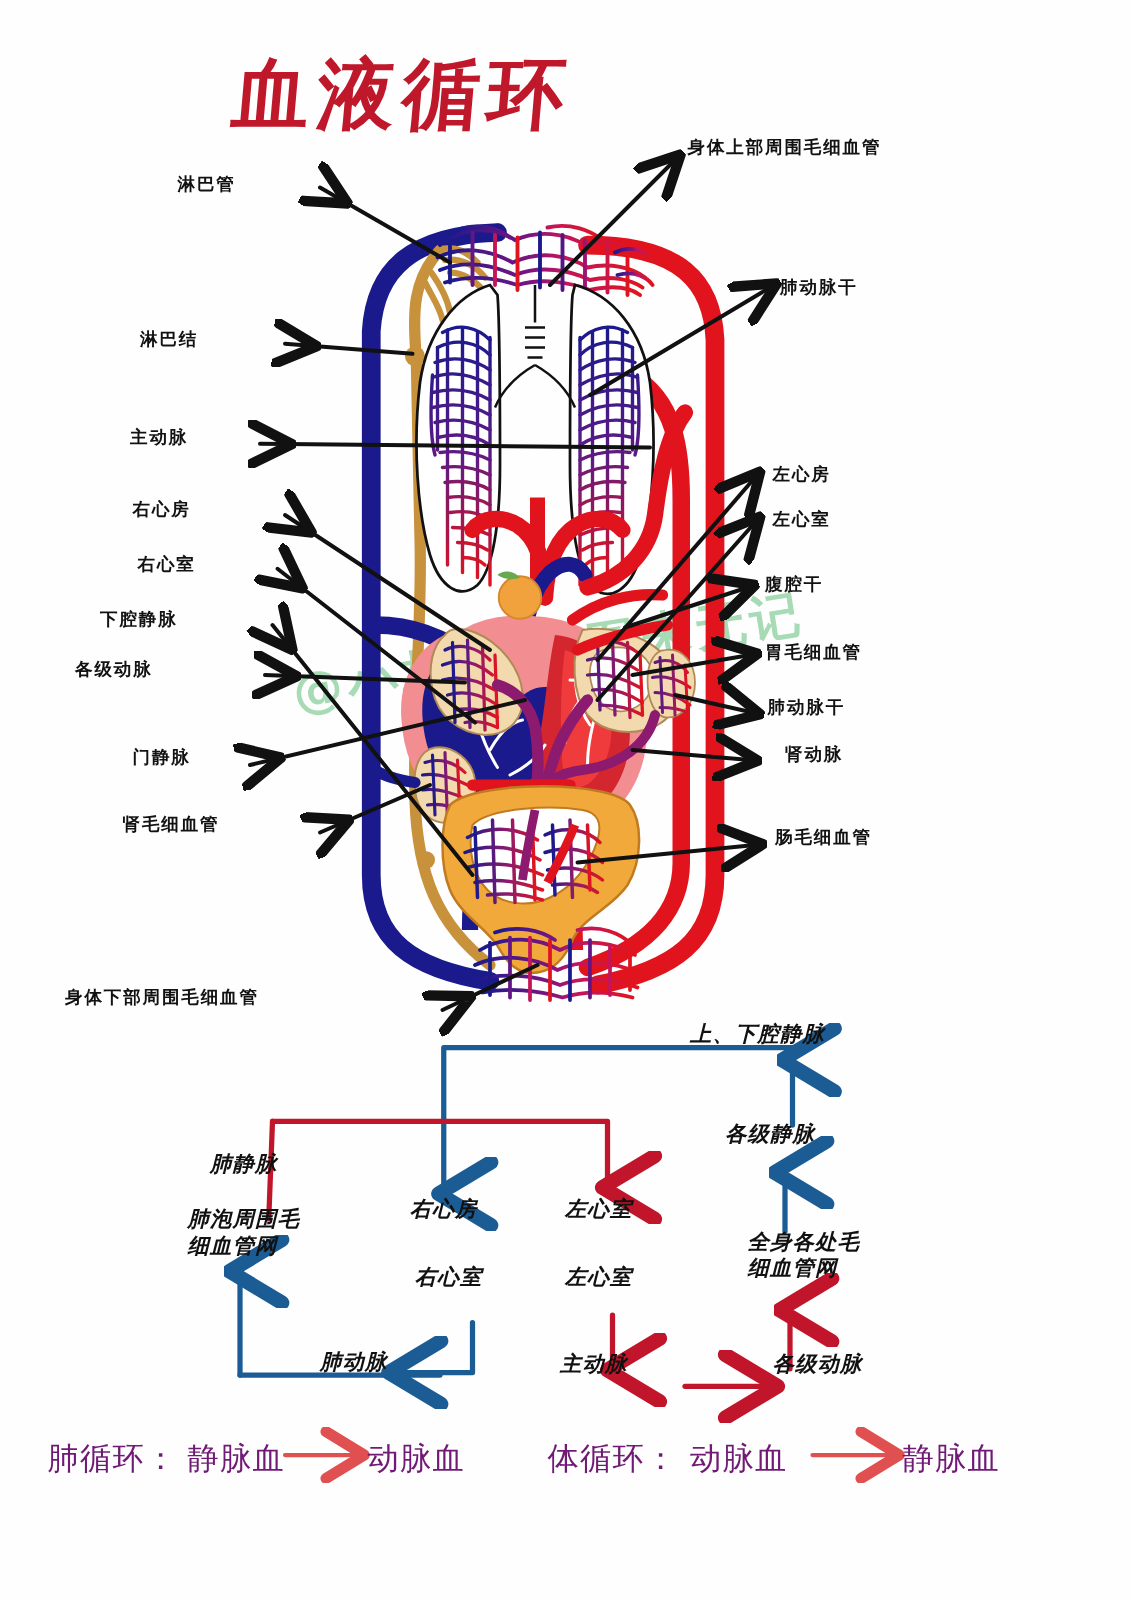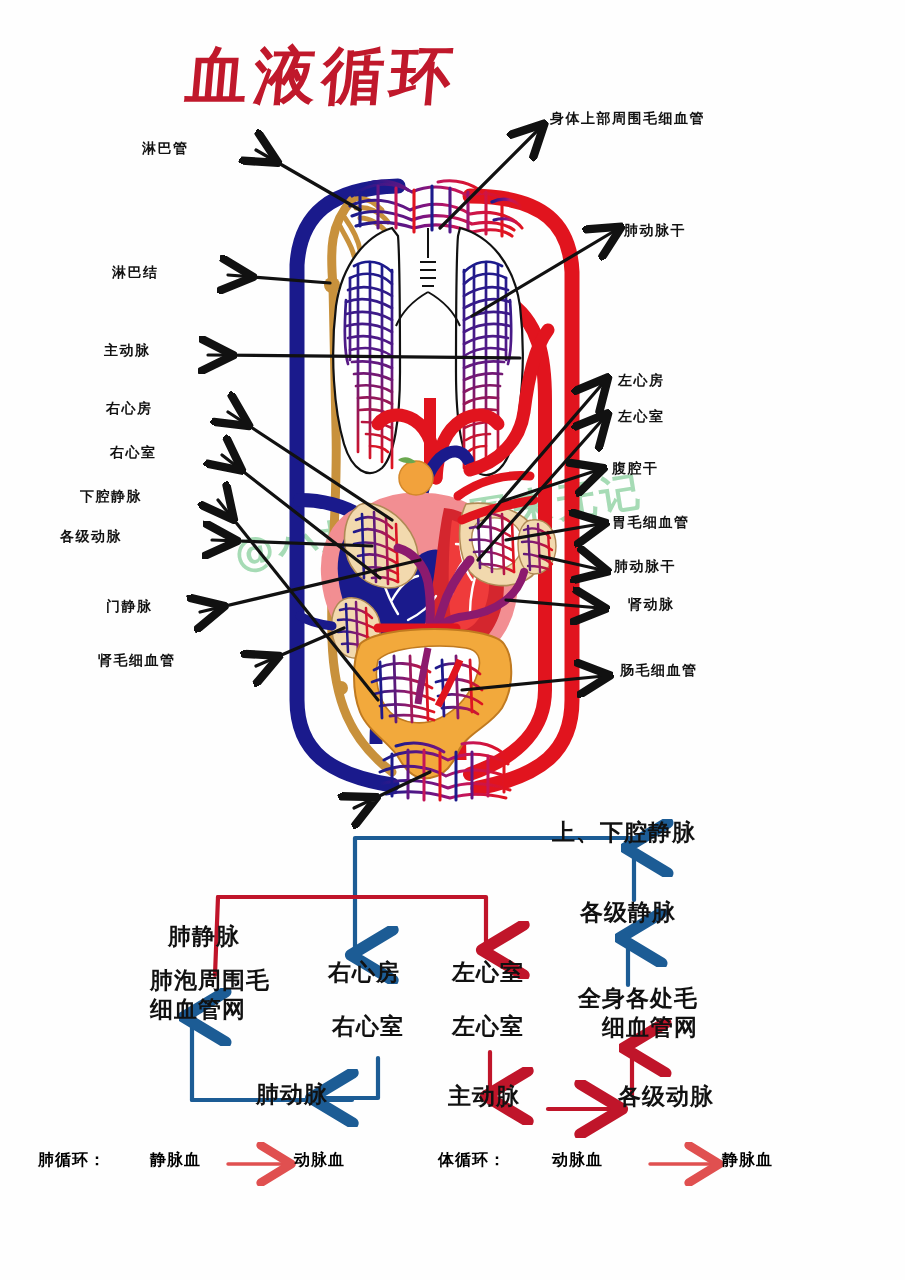--- a/index.html
+++ b/index.html
@@ -30,26 +30,26 @@
     left:186px;top:34px;
     font-size:62px;
     font-weight:700;
     color:#c0182b;
     letter-spacing:6px;
     font-family:"DejaVu Sans","Liberation Sans",sans-serif;
     transform:skewX(-5deg);
   }
   .flowlbl{
     position:absolute;
-    font-size:23px;font-weight:700;color:#111;
-    letter-spacing:1px;line-height:1.25;white-space:nowrap;
+    font-size:17px;font-weight:700;color:#111;
+    letter-spacing:1px;line-height:1.25;white-space:nowrap;font-style:italic;
   }
   .legend{
     position:absolute;
-    font-size:16px;font-weight:700;color:#000000;letter-spacing:1px;white-space:nowrap;
+    font-size:25px;font-weight:400;color:#701a75;letter-spacing:1px;white-space:nowrap;
   }
   .watermark{
     position:absolute;
     color:#5fbf7a;opacity:.55;font-size:40px;font-weight:700;
     letter-spacing:4px;transform:rotate(-9deg);pointer-events:none;
     white-space:nowrap;
   }
 </style>
 </head>
 <body>
@@ -314,20 +314,21 @@
 
   <div class="lbl l" style="left:142px;top:140px;text-align:center;">淋巴管</div>
   <div class="lbl l" style="left:112px;top:264px;text-align:center;">淋巴结</div>
   <div class="lbl l" style="left:104px;top:342px;">主动脉</div>
   <div class="lbl l" style="left:106px;top:400px;">右心房</div>
   <div class="lbl l" style="left:110px;top:444px;">右心室</div>
   <div class="lbl l" style="left:80px;top:488px;">下腔静脉</div>
   <div class="lbl l" style="left:60px;top:528px;">各级动脉</div>
   <div class="lbl l" style="left:106px;top:598px;">门静脉</div>
   <div class="lbl l" style="left:98px;top:652px;">肾毛细血管</div>
+  <div class="lbl l" style="left:52px;top:790px;">身体下部周围毛细血管</div>
 
   <div class="lbl r" style="left:550px;top:110px;">身体上部周围毛细血管</div>
   <div class="lbl r" style="left:624px;top:222px;">肺动脉干</div>
   <div class="lbl r" style="left:618px;top:372px;">左心房</div>
   <div class="lbl r" style="left:618px;top:408px;">左心室</div>
   <div class="lbl r" style="left:612px;top:460px;">腹腔干</div>
   <div class="lbl r" style="left:612px;top:514px;">胃毛细血管</div>
   <div class="lbl r" style="left:614px;top:558px;">肺动脉干</div>
   <div class="lbl r" style="left:628px;top:596px;">肾动脉</div>
   <div class="lbl r" style="left:620px;top:662px;">肠毛细血管</div>
@@ -383,21 +384,21 @@
   <div class="flowlbl" style="left:168px;top:922px;">肺静脉</div>
   <div class="flowlbl" style="left:150px;top:966px;white-space:pre;">肺泡周围毛
 细血管网</div>
   <div class="flowlbl" style="left:328px;top:958px;">右心房</div>
   <div class="flowlbl" style="left:332px;top:1012px;">右心室</div>
   <div class="flowlbl" style="left:452px;top:958px;">左心室</div>
   <div class="flowlbl" style="left:452px;top:1012px;">左心室</div>
   <div class="flowlbl" style="left:256px;top:1080px;">肺动脉</div>
   <div class="flowlbl" style="left:448px;top:1082px;">主动脉</div>
   <div class="flowlbl" style="left:580px;top:898px;">各级静脉</div>
-  <div class="flowlbl" style="left:578px;top:984px;white-space:pre;text-align:right;">全身各处毛
+  <div class="flowlbl" style="left:598px;top:984px;white-space:pre;">全身各处毛
 细血管网</div>
   <div class="flowlbl" style="left:618px;top:1082px;">各级动脉</div>
 
   <svg class="layer" viewBox="0 0 905 1280">
     <defs>
       <marker id="legArr" markerWidth="13" markerHeight="13" refX="10" refY="6.5" orient="auto">
         <path d="M2 1 L11 6.5 L2 12" fill="none" stroke="#e05050" stroke-width="2.6" stroke-linecap="round" stroke-linejoin="round"></path>
       </marker>
     </defs>
     <path d="M228 1164 L288 1164" fill="none" stroke="#e05050" stroke-width="3.4" stroke-linecap="round" marker-end="url(#legArr)"></path>

